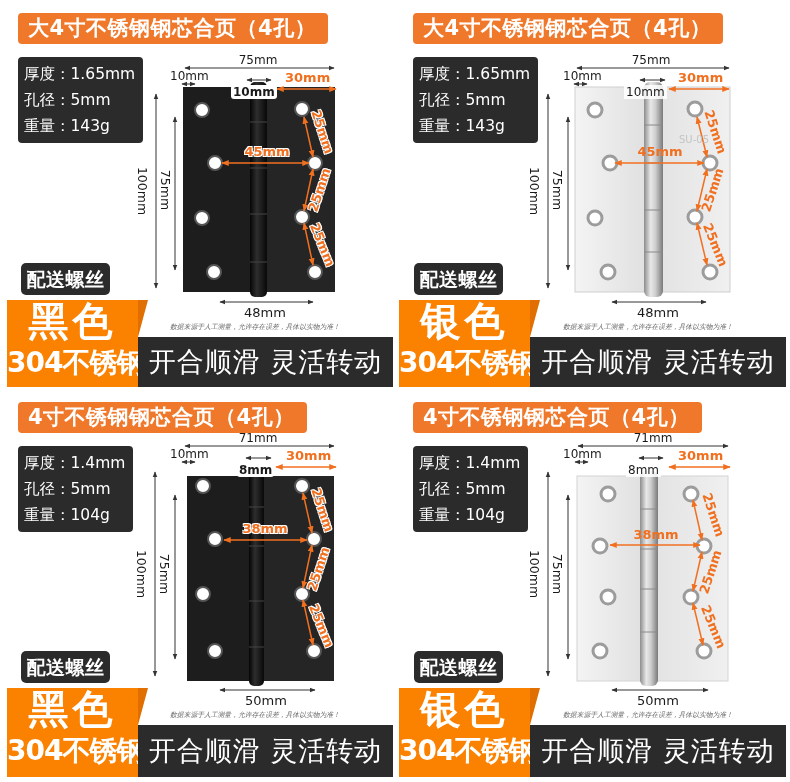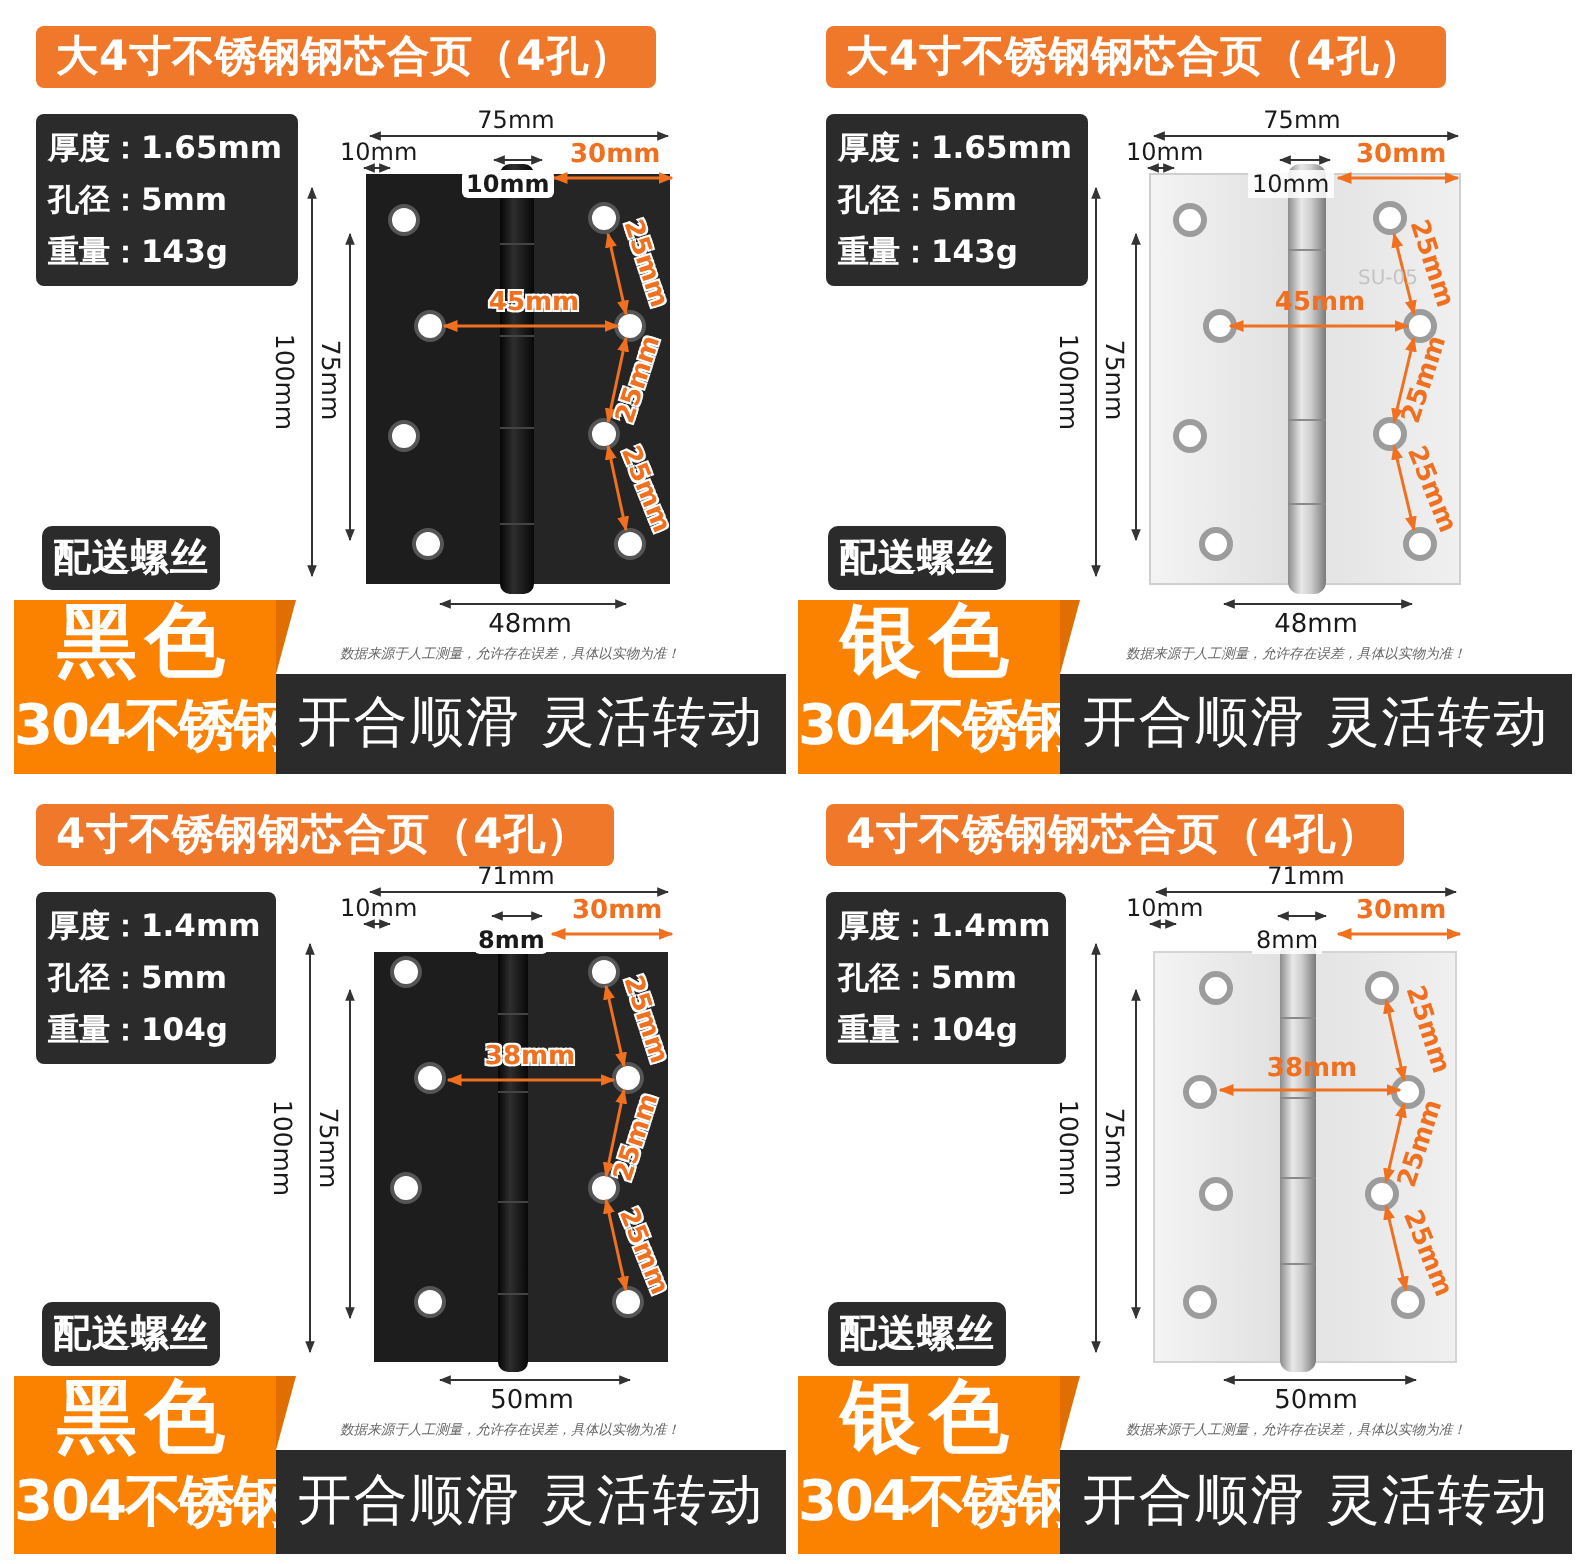--- a/index.html
+++ b/index.html
@@ -1,20 +1,20 @@
 <!DOCTYPE html>
 <html><head>
 <meta charset="utf-8">
 <style>
   html,body{margin:0;padding:0;background:#ffffff;}
   body{width:790px;height:782px;position:relative;overflow:hidden;font-family:"DejaVu Sans","Liberation Sans",sans-serif;}
   .panel{position:absolute;width:395px;height:391px;background:#ffffff;overflow:hidden;}
   .title{position:absolute;left:18px;top:13px;height:31px;line-height:31px;padding:0 12px 0 10px;background:#f0782a;color:#fff;font-weight:bold;font-size:21px;border-radius:4px;white-space:nowrap;letter-spacing:0.5px;}
   .specs{position:absolute;left:18px;top:57px;padding:4px 8px 4px 6px;background:#2b2b2b;border-radius:4px;color:#fff;font-size:15.5px;}
-  .specs .row{height:26px;line-height:26px;white-space:nowrap;font-weight:bold;}
+  .specs .row{height:26px;line-height:26px;white-space:nowrap;}
   .hinge-svg{position:absolute;left:0;top:0;}
   .lbl{position:absolute;white-space:nowrap;font-size:12px;color:#1a1a1a;line-height:14px;}
   .lbl.c{transform:translateX(-50%);}
   .lbl.o{color:#f07020;font-weight:bold;font-size:13px;}
   .black .lbl.o.onplate{text-shadow:-1px -1px 0 #fff,1px -1px 0 #fff,-1px 1px 0 #fff,1px 1px 0 #fff;}
   .black .lbl.pin{background:#fff;border-radius:3px;padding:0 2px;font-weight:bold;}
   .silver .lbl.pin{background:rgba(255,255,255,0.85);padding:0 2px;}
   .lbl.rot{transform:translate(-50%,-50%) rotate(90deg);font-size:12.5px;}
   .lbl.p1{transform:translate(-50%,-50%) rotate(72deg);}
   .lbl.p2{transform:translate(-50%,-50%) rotate(-72deg);}

